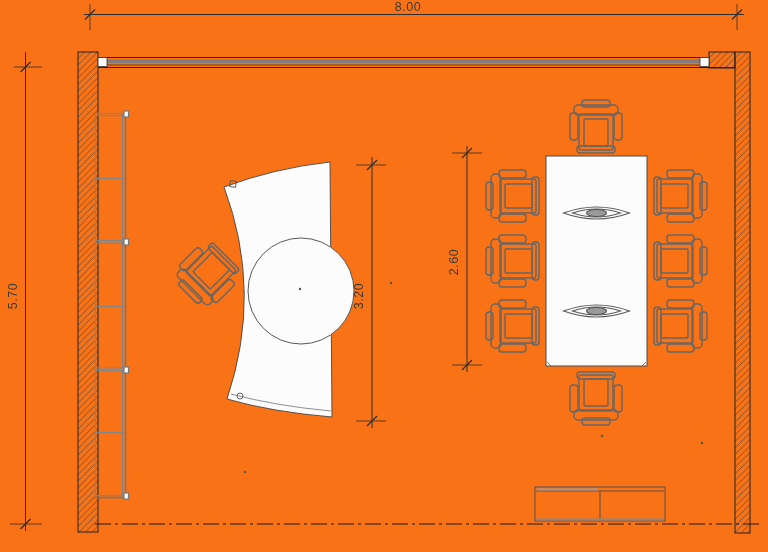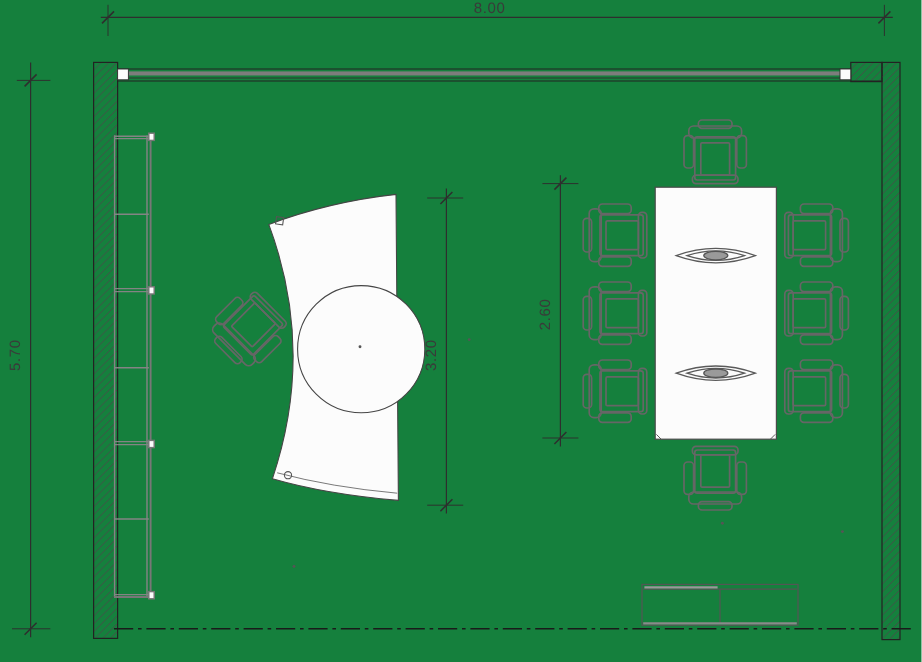--- a/index.html
+++ b/index.html
@@ -1,17 +1,17 @@
 <!DOCTYPE html>
 <html><head>
 <meta charset="utf-8">
 <style>
   html,body{margin:0;padding:0;background:#ffffff;}
   .sheet{
-    position:relative;width:768px;height:552px;background:#15803d;overflow:hidden;
+    position:relative;width:768px;height:552px;background:#f97316;overflow:hidden;
     font-family:"Liberation Sans", sans-serif;
   }
   svg{display:block}
   svg text{
     font-family:"Liberation Sans", sans-serif;
     font-size:12.5px;
     fill:#3a3a3a;
     letter-spacing:0.5px;
   }
 </style>

